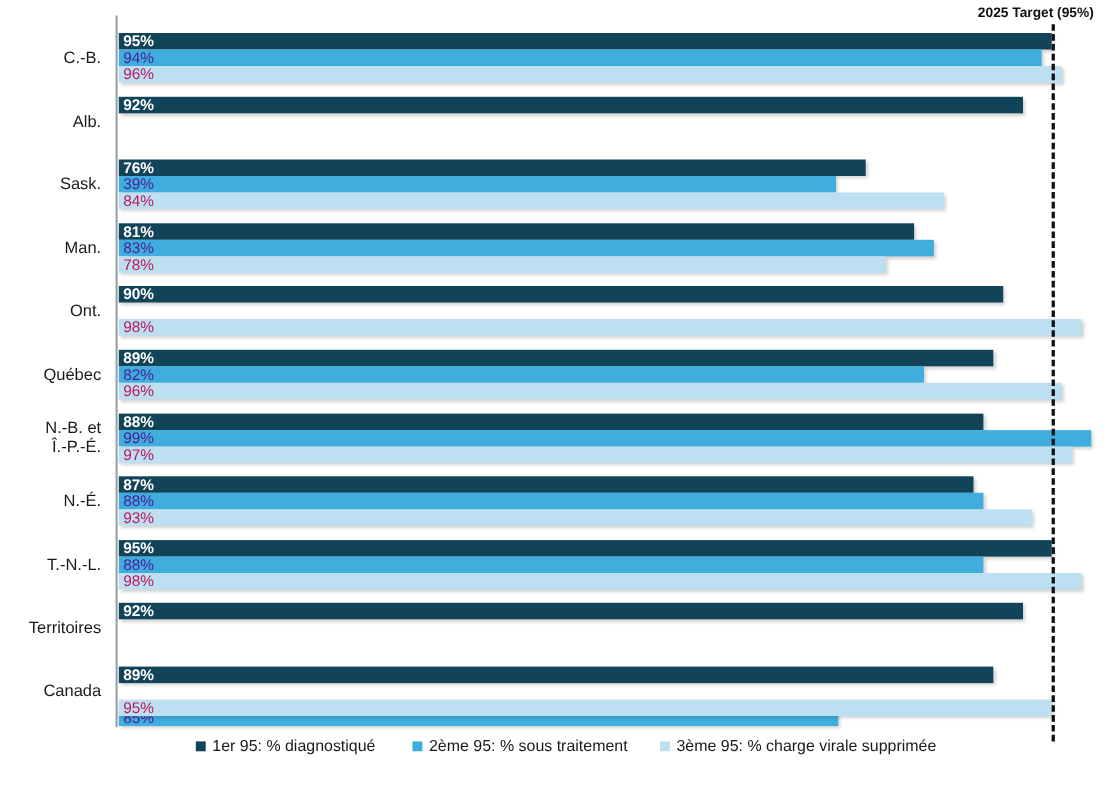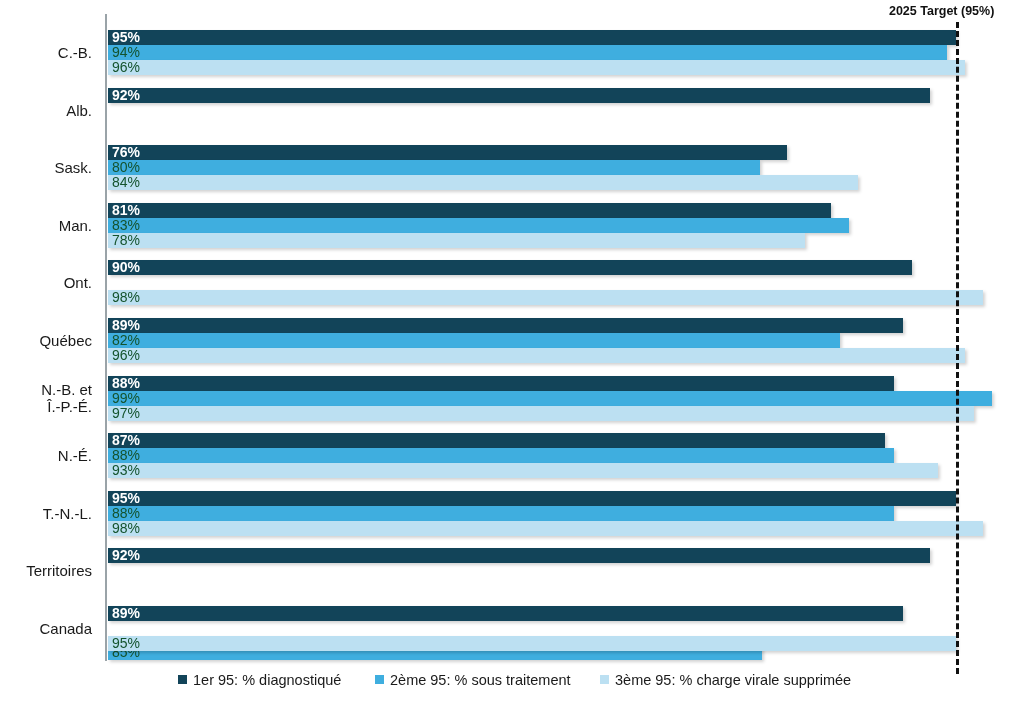--- a/index.html
+++ b/index.html
@@ -61,22 +61,22 @@
   .bar-label {
     position: absolute;
     left: 4px;
     top: 0;
     height: 15px;
     line-height: 15px;
     font-size: 14px;
     white-space: nowrap;
   }
   .bar-s0 .bar-label { color: #ffffff; font-weight: bold; }
-  .bar-s1 .bar-label { color: #14532d; }
-  .bar-s2 .bar-label { color: #14532d; }
+  .bar-s1 .bar-label { color: #4c1d95; }
+  .bar-s2 .bar-label { color: #be185d; }
   
   #target-line {
     position: absolute;
     top: 8px;
     width: 0;
     height: 652px;
     border-left: 3px dashed #111111;
   }
   #target-label {
     position: absolute;
@@ -138,21 +138,21 @@
         <div class="bar-group" style="top: 73.6px; height: 45px;">
           <div class="bar-row bar-s0" style="top: 0px; width: 821.56px;">
             <span class="bar-label">92%</span>
           </div>
         </div>
         <div class="bar-group" style="top: 131.2px; height: 32px; padding-left: 27px;">
           <div class="bar-row bar-s0" style="top: 0px; width: 678.68px;">
             <span class="bar-label">76%</span>
           </div>
           <div class="bar-row bar-s1" style="top: 15px; width: 651.89px;">
-            <span class="bar-label">80%</span>
+            <span class="bar-label">39%</span>
           </div>
           <div class="bar-row bar-s2" style="top: 30px; width: 750.12px;">
             <span class="bar-label">84%</span>
           </div>
         </div>
         <div class="bar-group" style="top: 188.8px; height: 45px;">
           <div class="bar-row bar-s0" style="top: 0px; width: 723.33px;">
             <span class="bar-label">81%</span>
           </div>
           <div class="bar-row bar-s1" style="top: 15px; width: 741.19px;">

